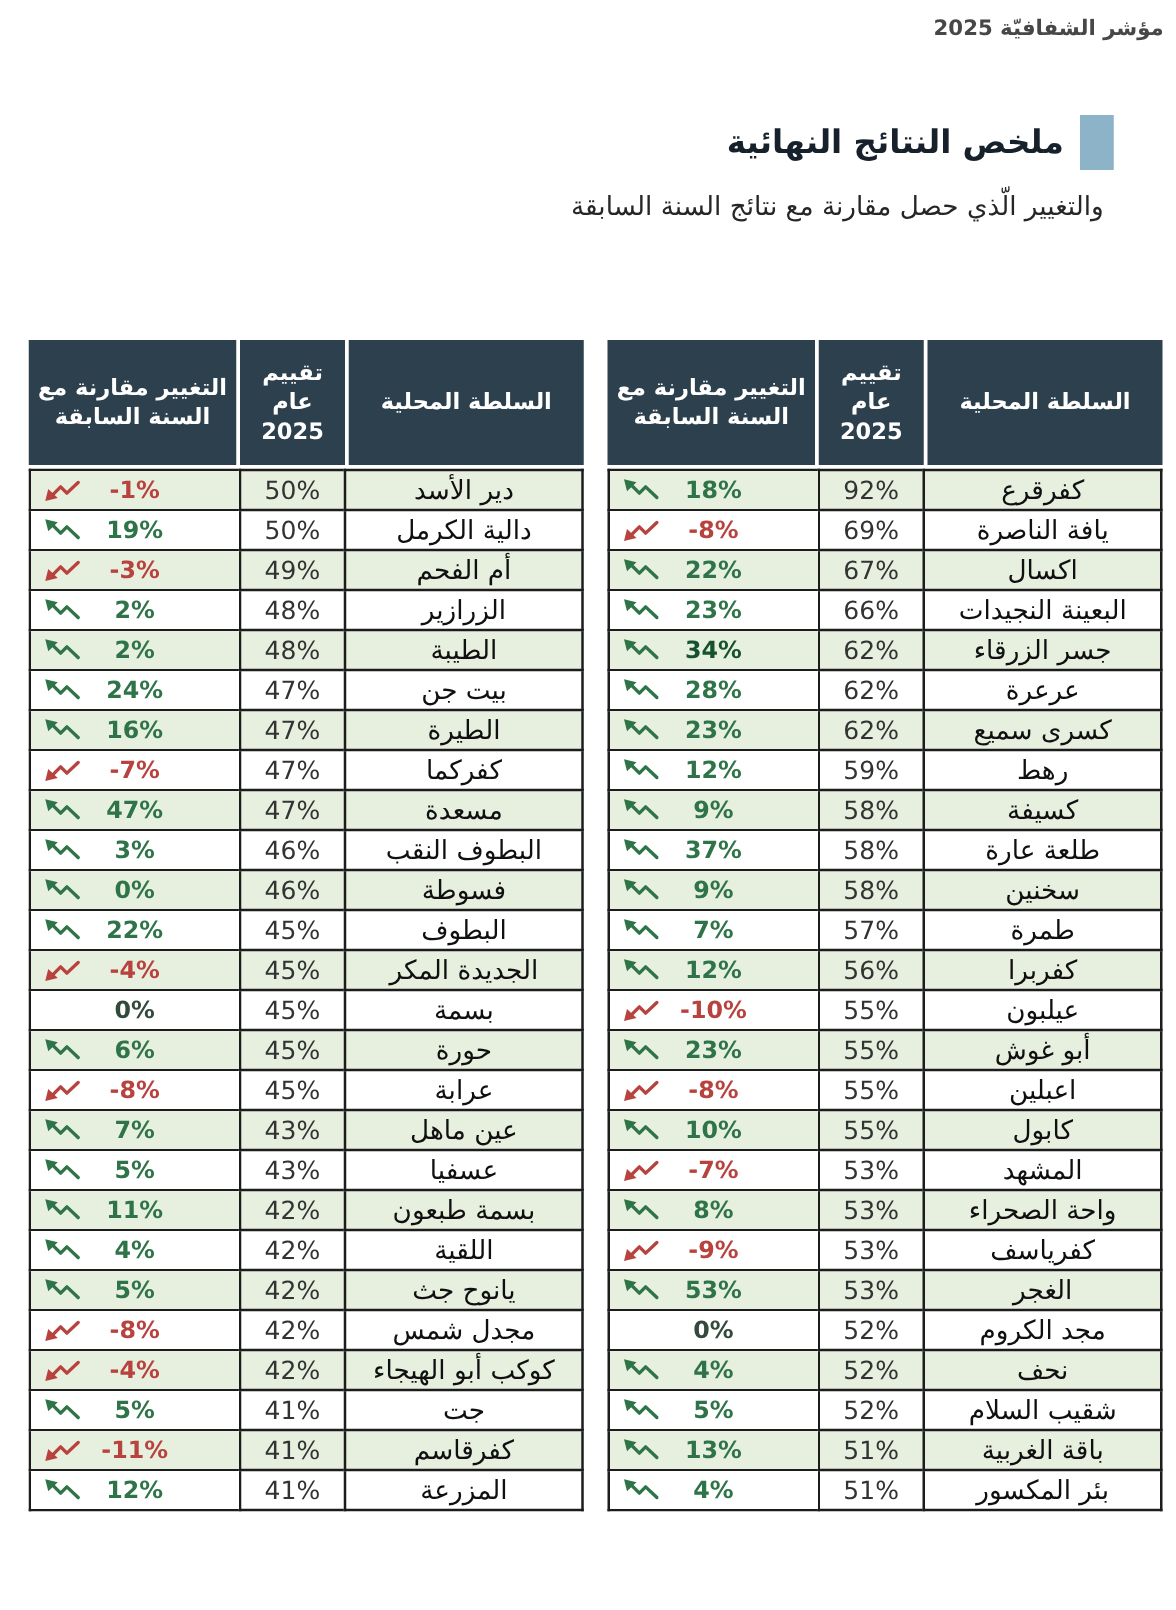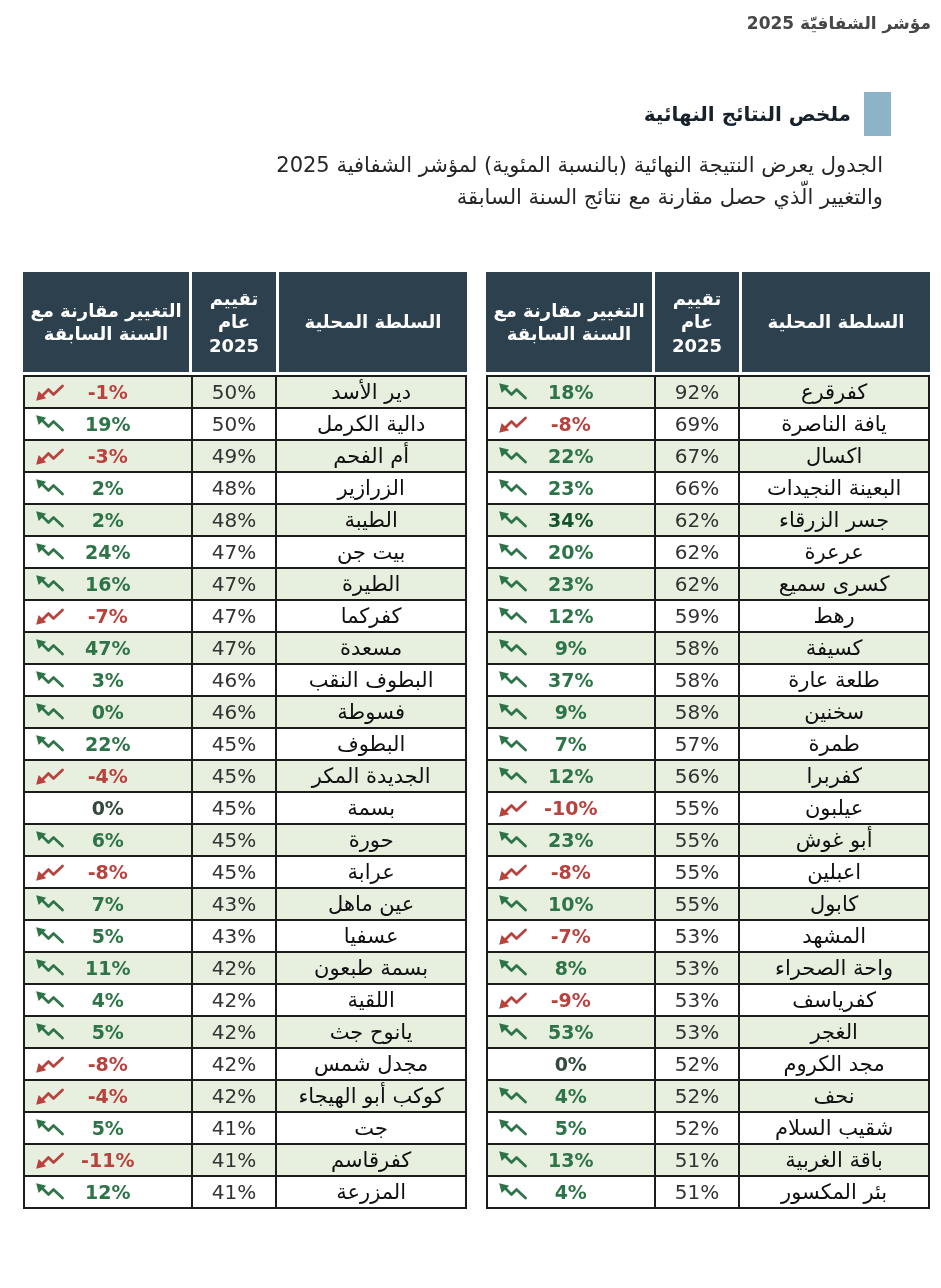--- a/index.html
+++ b/index.html
@@ -3,21 +3,21 @@
 <meta charset="utf-8">
 <style>
   html,body{margin:0;padding:0;background:#ffffff;}
   body{font-family:"DejaVu Sans", sans-serif;}
   .page{position:relative;width:941px;height:1288px;background:#ffffff;overflow:hidden;direction:rtl;}
 
   .brand{position:absolute;top:13px;right:10px;font-size:17px;font-weight:600;color:#474747;}
 
   .title-row{position:absolute;top:92px;right:50px;display:flex;align-items:center;gap:13px;}
   .title-square{display:inline-block;width:27px;height:44px;background:var(--title_square,#8db3c8);}
-  .title{margin:0;font-size:20px;font-weight:700;color:#16212b;}
+  .title{margin:0;font-size:26px;font-weight:700;color:#16212b;}
 
   .subtitle{position:absolute;top:150px;right:58px;text-align:right;font-size:21px;color:#262626;line-height:1.5;}
 
   .tbl{position:absolute;top:272px;width:444px;}
   .tbl-first{right:11px;}
   .tbl-second{left:23px;}
 
   .tbl-header{display:grid;grid-template-columns:188px 84px 166px;gap:3px;margin-bottom:3px;}
   .th-cell{background:var(--header_bg,#2d404d);color:#ffffff;font-weight:700;font-size:18px;
            height:100px;display:flex;align-items:center;justify-content:center;text-align:center;
@@ -41,21 +41,20 @@
 <div class="page">
 
   <div class="brand">مؤشر الشفافيّة 2025</div>
 
   <div class="title-row">
     <span class="title-square"></span>
     <h1 class="title">ملخص النتائج النهائية</h1>
   </div>
 
   <div class="subtitle">
-    <div>الجدول يعرض النتيجة النهائية (بالنسبة المئوية) لمؤشر الشفافية 2025</div>
     <div>والتغيير الّذي حصل مقارنة مع نتائج السنة السابقة</div>
   </div>
 
   <section class="tbl tbl-first">
     <div class="tbl-header">
       <div class="th-cell">السلطة المحلية</div>
       <div class="th-cell">تقييم عام 2025</div>
       <div class="th-cell">التغيير مقارنة مع السنة السابقة</div>
     </div>
     <table class="tbl-body">
@@ -104,21 +103,21 @@
                   <path d="M28.5 15.5 L19.5 7 L14.5 12 L7.5 5" fill="none" stroke="#2e7448" stroke-width="2.7" stroke-linecap="round" stroke-linejoin="round"></path>
                   <polygon points="2.2,0.8 12.2,3.2 4.6,10.4" fill="#2e7448"></polygon>
                 </svg></span><span class="change-val" style="color: #14532d;">34%</span></td>
           </tr>
           <tr>
             <td class="authority">عرعرة</td>
             <td class="score">62%</td>
             <td class="change"><span class="trend"><svg width="30" height="19" viewBox="0 0 30 19">
                   <path d="M28.5 15.5 L19.5 7 L14.5 12 L7.5 5" fill="none" stroke="#2e7448" stroke-width="2.7" stroke-linecap="round" stroke-linejoin="round"></path>
                   <polygon points="2.2,0.8 12.2,3.2 4.6,10.4" fill="#2e7448"></polygon>
-                </svg></span><span class="change-val" style="color: rgb(46, 116, 72);">20%</span></td>
+                </svg></span><span class="change-val" style="color: rgb(46, 116, 72);">28%</span></td>
           </tr>
           <tr>
             <td class="authority">كسرى سميع</td>
             <td class="score">62%</td>
             <td class="change"><span class="trend"><svg width="30" height="19" viewBox="0 0 30 19">
                   <path d="M28.5 15.5 L19.5 7 L14.5 12 L7.5 5" fill="none" stroke="#2e7448" stroke-width="2.7" stroke-linecap="round" stroke-linejoin="round"></path>
                   <polygon points="2.2,0.8 12.2,3.2 4.6,10.4" fill="#2e7448"></polygon>
                 </svg></span><span class="change-val" style="color: rgb(46, 116, 72);">23%</span></td>
           </tr>
           <tr>

